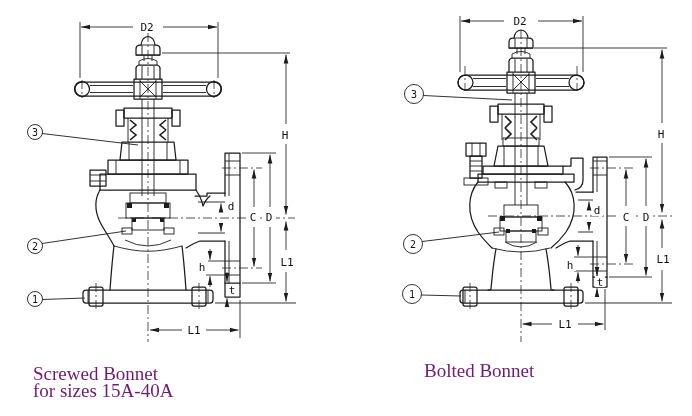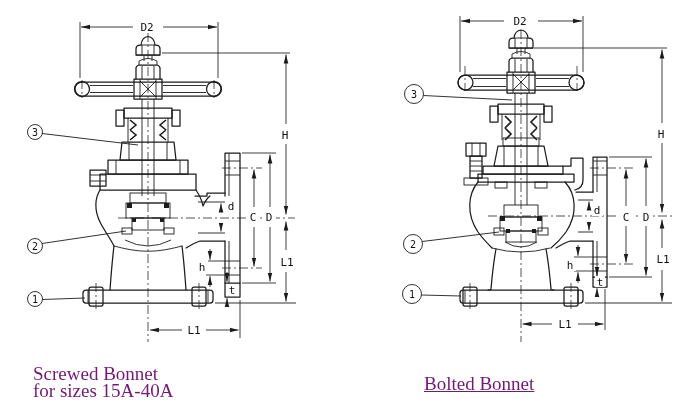--- a/index.html
+++ b/index.html
@@ -10,21 +10,21 @@
   .th{stroke:#1c1c1c;stroke-width:0.9;fill:none;}
   .pk{stroke:#1c1c1c;stroke-width:1.6;fill:none;}
   .cl{stroke:#2a2a2a;stroke-width:0.8;fill:none;stroke-dasharray:9 3 2 3;}
   .dim{stroke:#1c1c1c;stroke-width:0.85;fill:none;}
   .fill{fill:#1c1c1c;stroke:none;}
   .lbg{fill:#ffffff;stroke:none;}
   .dim-label{font-family:"DejaVu Sans Mono", monospace;font-size:11px;fill:#111;text-anchor:middle;}
   .balloon-label{font-family:"DejaVu Sans Mono", monospace;font-size:10px;fill:#111;text-anchor:middle;}
   .caption{position:absolute;width:220px;color:#701a75;font-size:19px;line-height:17px;}
   .caption-left{left:33px;top:365px;}
-  .caption-right{left:424px;top:375px;text-decoration:underline;}
+  .caption-right{left:424px;top:362px;}
 </style>
 </head>
 <body>
 
 <div class="stage">
 <svg width="692" height="416" viewBox="0 0 692 416">
   <defs>
     <marker id="arr" viewBox="0 0 9 6" refX="9" refY="3" markerWidth="9" markerHeight="6" markerUnits="userSpaceOnUse" orient="auto">
       <path d="M0,0.7 L9,3 L0,5.3 Z" fill="#1c1c1c"></path>
     </marker>

